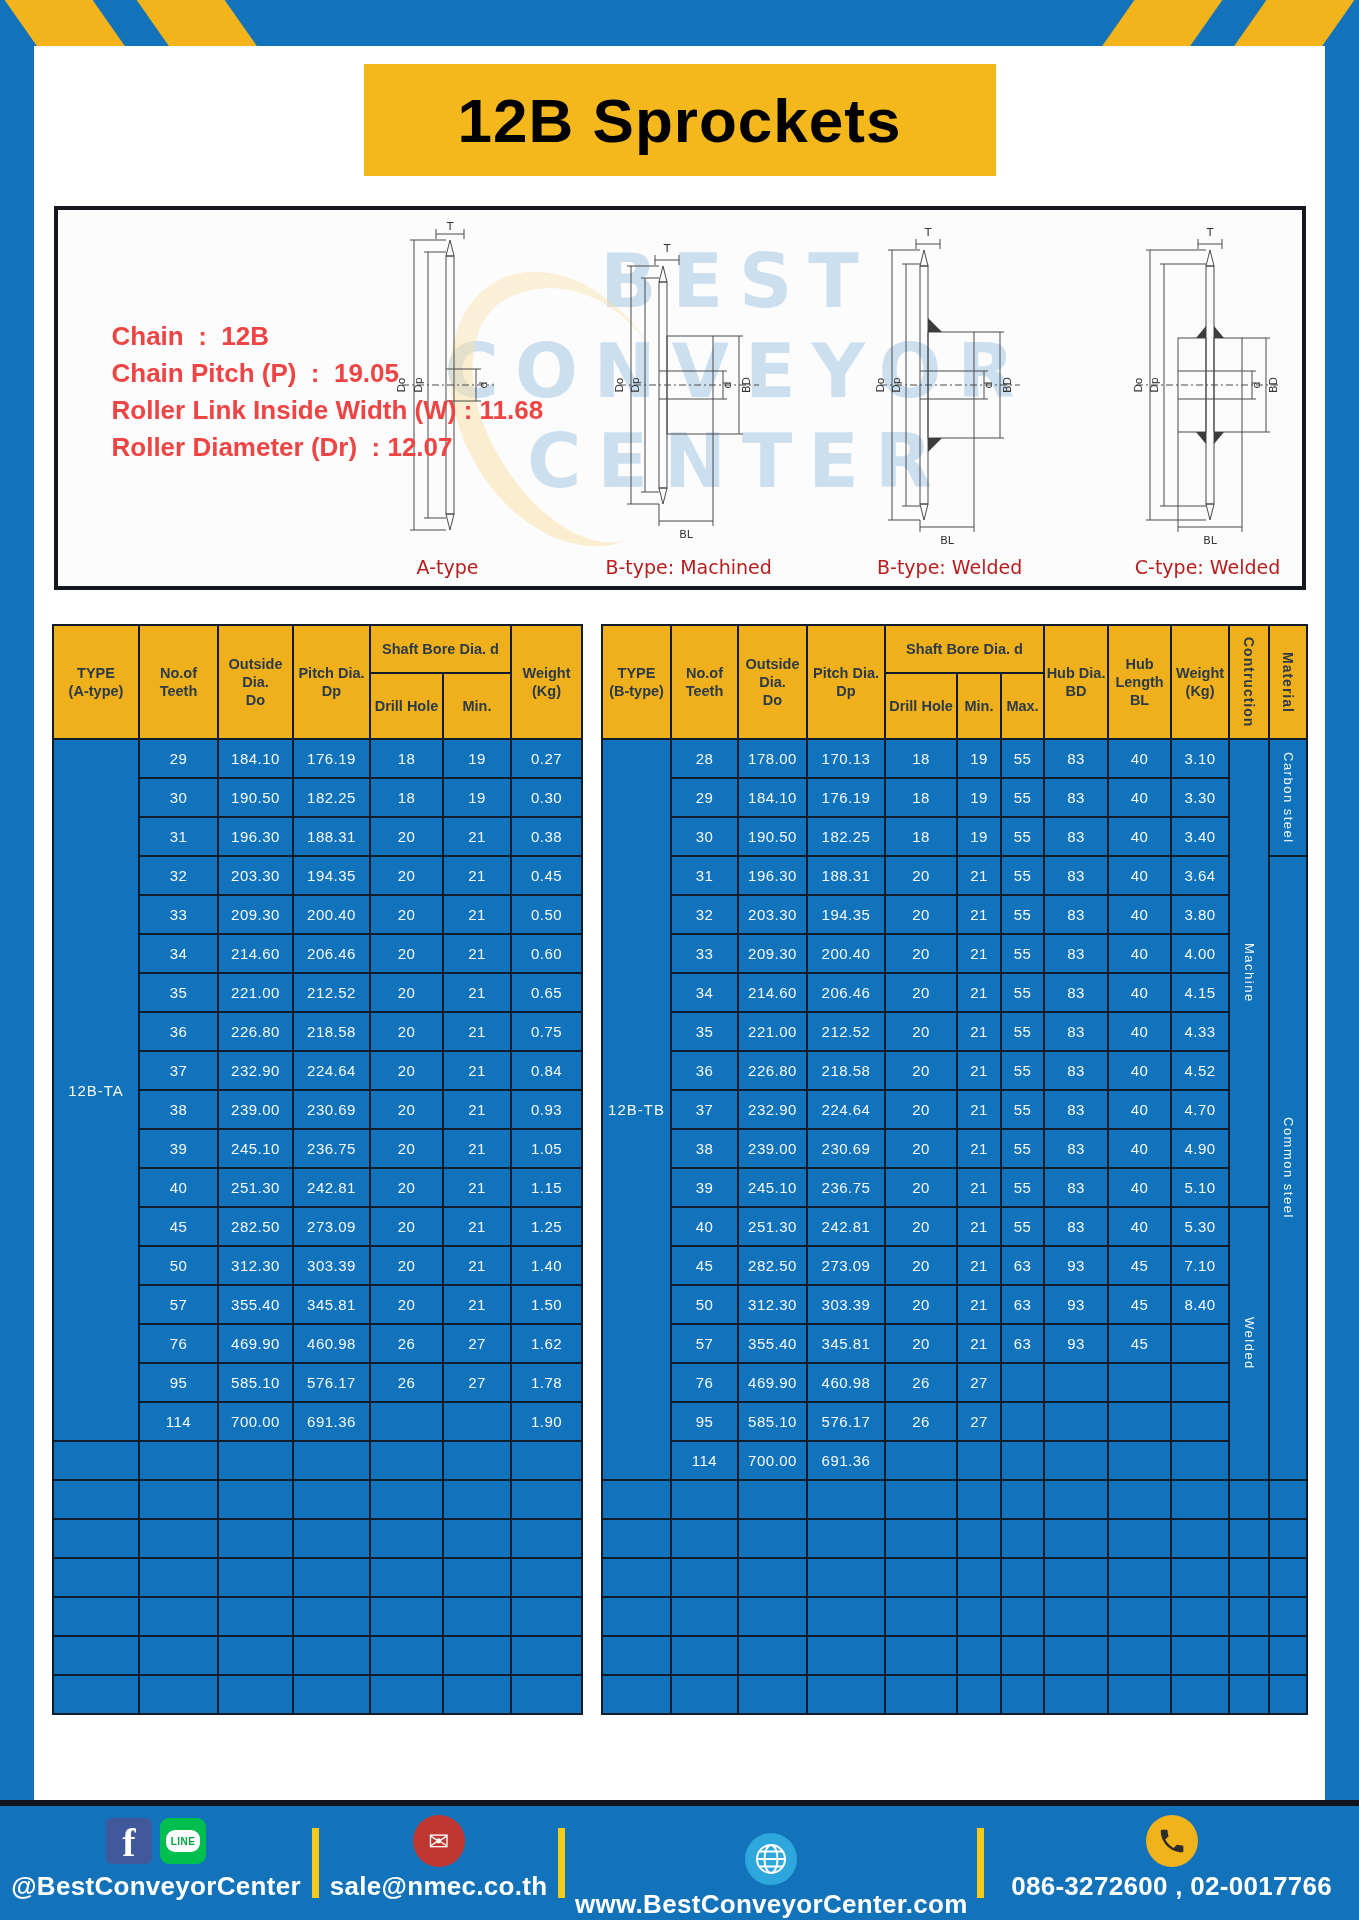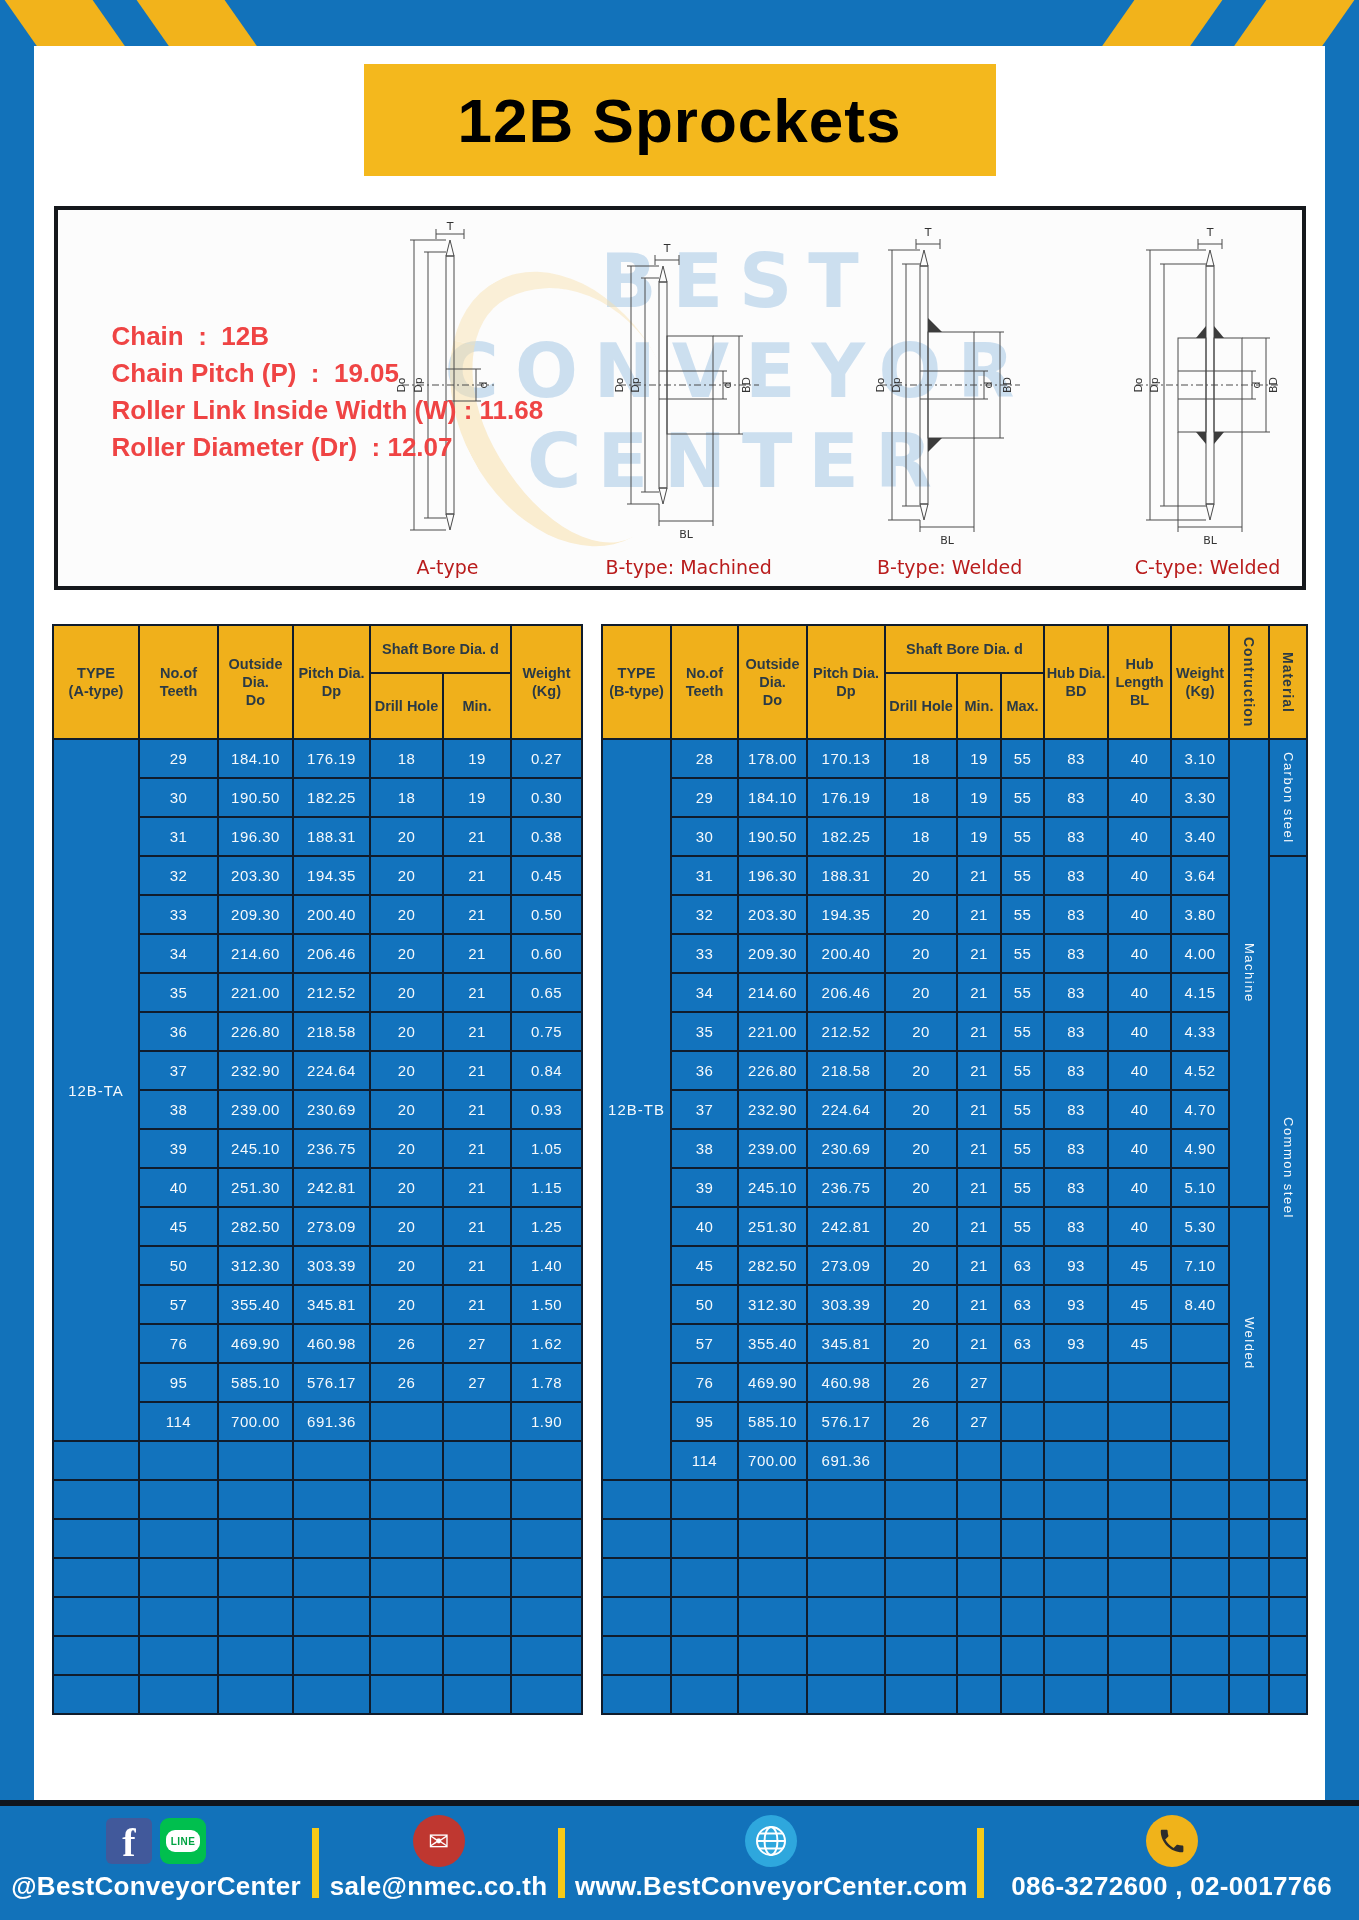--- a/index.html
+++ b/index.html
@@ -54,21 +54,21 @@
     background:#1273bd; color:#f5f9fc; font-size:15px; font-weight:500;
     text-align:center; vertical-align:middle; height:39px; padding:0; letter-spacing:.5px;
   }
   .spec-table td.type-cell { font-size:15px; letter-spacing:1px; }
   .spec-table th.v-h { writing-mode:vertical-rl; padding:8px 2px; font-size:14px; letter-spacing:1px; }
   .spec-table td.v-cell { writing-mode:vertical-rl; font-size:13px; letter-spacing:1.5px; padding:6px 0; }
   
   .footer { position:absolute; left:0; top:1800px; width:1359px; height:120px;
     background:#1272ba; border-top:6px solid #10151d; display:flex; justify-content:space-between; z-index:4; }
   .f-item { display:flex; flex-direction:column; align-items:center; justify-content:flex-start; padding-top:5px; }
-  .f-item.w1{ width:318px; } .f-item.w2{ width:244px; } .f-item.w3{ width:420px; } .f-item.w4{ width:382px; }
+  .f-item.w1{ width:318px; } .f-item.w2{ width:244px; } .f-item.w3{ width:420px;justify-content:flex-end; } .f-item.w4{ width:382px; }
   .f-sep { width:7px; height:70px; background:#f6ca18; align-self:center; }
   .f-icons { height:60px; display:flex; align-items:center; gap:8px; }
   .f-label { font-size:26px; font-weight:bold; color:#ffffff; letter-spacing:.3px; white-space:nowrap; }
   .icon-fb { width:46px; height:46px; background:#41599b; border-radius:6px; color:#fff; overflow:hidden;
     font-family:"Liberation Serif",serif; font-size:40px; font-weight:bold;
     display:flex; align-items:flex-end; justify-content:center; line-height:42px; }
   .icon-line { width:46px; height:46px; background:#00bf4e; border-radius:9px; display:flex; align-items:center; justify-content:center; position:relative; }
   .icon-line .bubble { background:#fff; border-radius:9px; width:34px; height:22px; color:#00a342;
     font-size:10px; font-weight:bold; display:flex; align-items:center; justify-content:center; letter-spacing:.5px; }
   .icon-line .bubble::after { content:""; position:absolute; left:10px; bottom:8px; border:5px solid transparent; border-top-color:#fff; }

